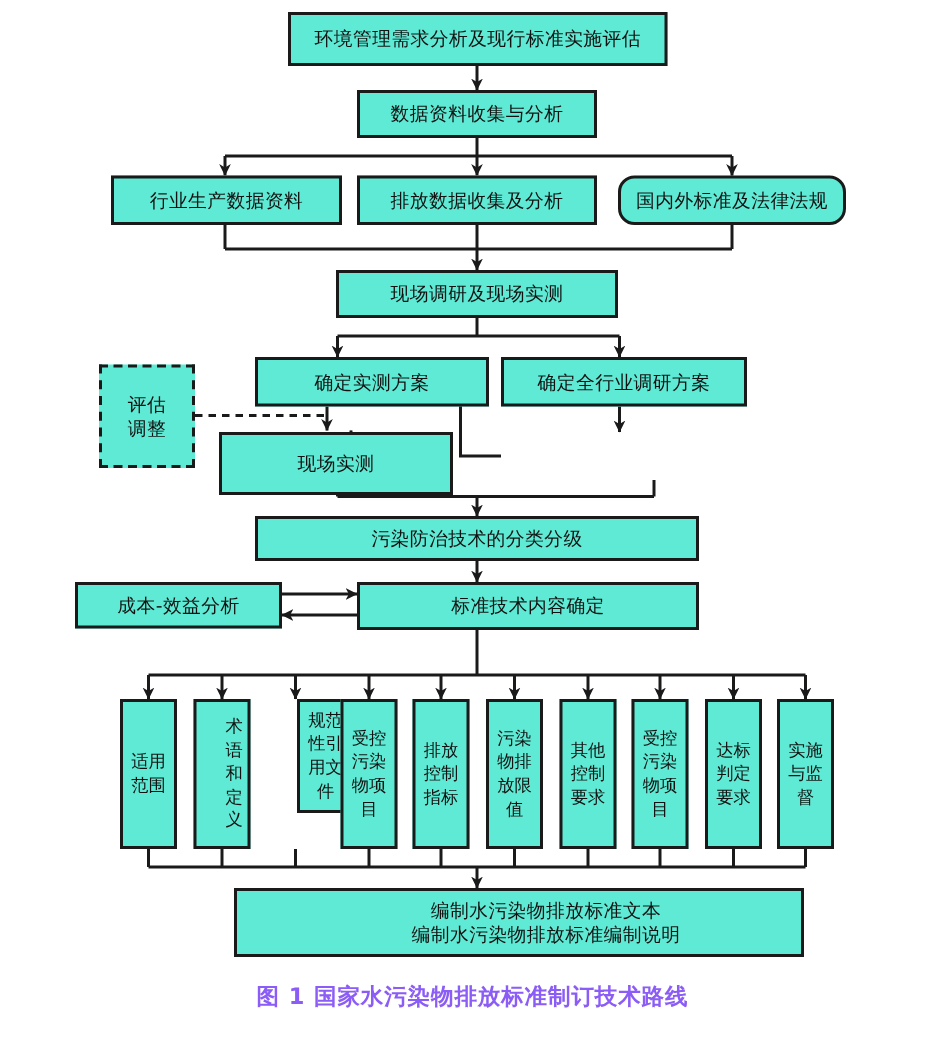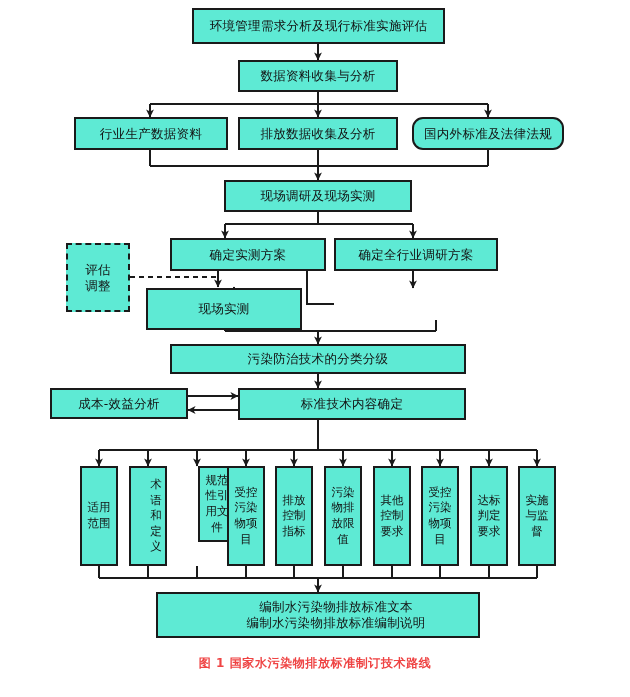--- a/index.html
+++ b/index.html
@@ -62,24 +62,24 @@
   .vbox .txt {
     padding: 0 2px;
     word-break: break-all;
   }
   .caption {
     position: absolute;
     left: 0;
     top: 655px;
     width: 630px;
     text-align: center;
-    font-size: 12px;
+    font-size: 15px;
     font-weight: bold;
     letter-spacing: 0.6px;
-    color: #ef4444;
+    color: #8b5cf6;
   }
 </style>
 </head>
 <body>
 
 <div id="chart-root">
 
   <svg class="wires" viewBox="0 0 630 697">
     <defs>
       <marker id="ah" markerWidth="9" markerHeight="9" refX="7.6" refY="4.5" orient="auto" markerUnits="userSpaceOnUse">
@@ -233,20 +233,20 @@
   <div class="node vbox" style="left:421px; top:466px; width:38px; height:100px;">
     <span class="txt">受控污染物项目</span>
   </div>
   <div class="node vbox" style="left:470px; top:466px; width:38px; height:100px;">
     <span class="txt">达标判定要求</span>
   </div>
   <div class="node vbox" style="left:518px; top:466px; width:38px; height:100px;">
     <span class="txt">实施与监督</span>
   </div>
 
-  <div class="node" style="left:156px; top:592px; width:324px; height:46px;padding-left:36px;">
+  <div class="node" style="left:156px; top:592px; width:380px; height:46px;padding-left:36px;">
     <span class="txt">编制水污染物排放标准文本
 编制水污染物排放标准编制说明</span>
   </div>
 
   <div class="caption">图 1  国家水污染物排放标准制订技术路线</div>
 
 </div>
 
 </body></html>

